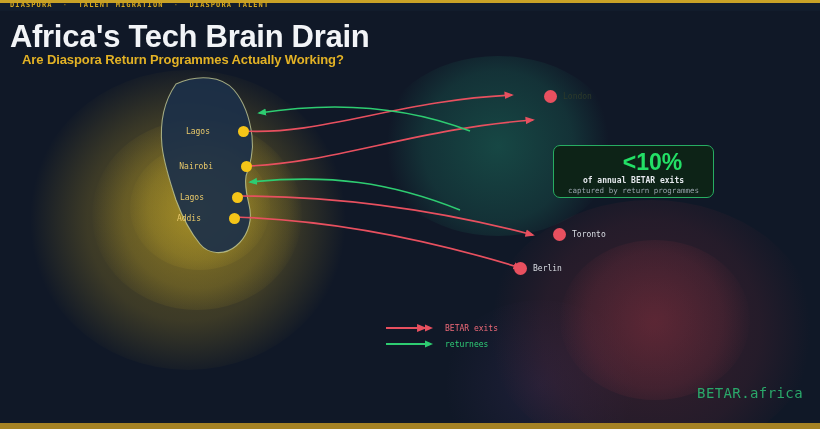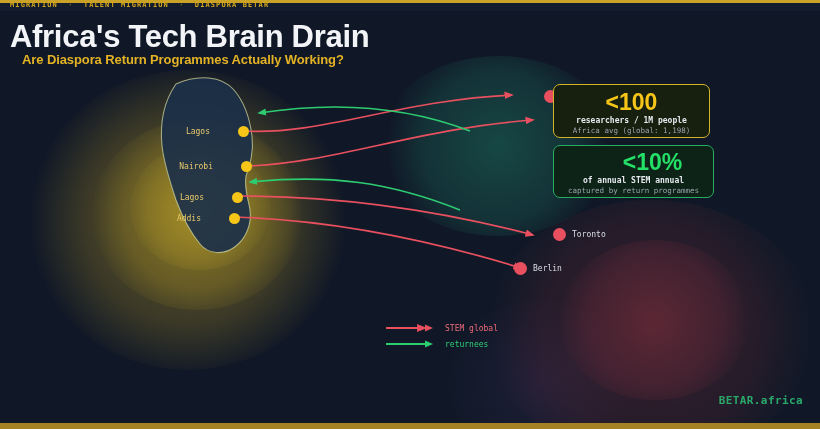--- a/index.html
+++ b/index.html
@@ -221,26 +221,25 @@
   .legend-label {
     font-size: 8px;
     margin-left: 10px;
   }
   .legend-row.exits .legend-label { color: #ef6a78; }
   .legend-row.returnees .legend-label { color: #2fcf77; }
 
   
   #watermark {
     position: absolute;
-    right: 17px; bottom: 22px;
-    font-size: 11px;
+    right: 17px; bottom: 28px;
+    font-size: 14px;
     color: #2aa86a;
     letter-spacing: 0.4px;
     z-index: 30;
-    font-weight: bold;
   }
 </style>
 </head>
 <body>
 
 <div id="stage">
 
   <div class="glow" id="glow-amber-outer"></div>
   <div class="glow" id="glow-amber-mid"></div>
   <div class="glow" id="glow-amber-inner"></div>
@@ -273,25 +272,25 @@
     <path d="M 247 166 C 330 164, 420 128, 533 120" fill="none" stroke="#e8505f" stroke-width="1.7" marker-end="url(#arrow-red)"></path>
     <path d="M 238 196 C 330 196, 430 208, 533 235" fill="none" stroke="#e8505f" stroke-width="1.7" marker-end="url(#arrow-red)"></path>
     <path d="M 235 217 C 330 220, 430 240, 521 268" fill="none" stroke="#e8505f" stroke-width="1.7" marker-end="url(#arrow-red)"></path>
 
     <path d="M 470 131 C 400 104, 330 102, 259 113" fill="none" stroke="#2ecc71" stroke-width="1.6" marker-end="url(#arrow-green)"></path>
     <path d="M 460 210 C 390 182, 330 174, 250 182" fill="none" stroke="#2ecc71" stroke-width="1.6" marker-end="url(#arrow-green)"></path>
   </svg>
 
   <div id="topbar"></div>
   <div id="breadcrumb">
-    <span>MIGRATION</span>
+    <span>DIASPORA</span>
     <span class="sep">·</span>
     <span>TALENT MIGRATION</span>
     <span class="sep">·</span>
-    <span>DIASPORA BETAR</span>
+    <span>DIASPORA TALENT</span>
   </div>
 
   <div id="title">Africa's Tech Brain Drain</div>
   <div id="subtitle">Are Diaspora Return Programmes Actually Working?</div>
 
   <div class="city origin" style="left:238px; top:126px;">
     <span class="name">Lagos</span>
     <span class="dot"></span>
   </div>
   <div class="city origin" style="left:241px; top:161px;">
@@ -313,39 +312,34 @@
   </div>
   <div class="city dest" style="left:553px; top:228px;">
     <span class="dot"></span>
     <span class="name">Toronto</span>
   </div>
   <div class="city dest" style="left:514px; top:262px;">
     <span class="dot"></span>
     <span class="name">Berlin</span>
   </div>
 
-  <div class="stat-card" id="stat-card-researchers">
-    <div class="stat-value">&lt;100</div>
-    <div class="stat-line1">researchers / 1M people</div>
-    <div class="stat-line2">Africa avg  (global: 1,198)</div>
-  </div>
 
   <div class="stat-card" id="stat-card-capture">
     <div class="stat-value">&lt;10%</div>
-    <div class="stat-line1">of annual STEM annual</div>
+    <div class="stat-line1">of annual BETAR exits</div>
     <div class="stat-line2">captured by return programmes</div>
   </div>
 
   <div id="legend">
     <div class="legend-row exits">
       <svg width="50" height="12">
         <line x1="1" y1="6" x2="40" y2="6" stroke="#e8505f" stroke-width="1.8" marker-end="url(#arrow-red)"></line>
         <path d="M 40 2.5 L 48 6 L 40 9.5 z" fill="#e8505f"></path>
       </svg>
-      <span class="legend-label">STEM global</span>
+      <span class="legend-label">BETAR exits</span>
     </div>
     <div class="legend-row returnees">
       <svg width="50" height="12">
         <line x1="1" y1="6" x2="40" y2="6" stroke="#2ecc71" stroke-width="1.8"></line>
         <path d="M 40 2.5 L 48 6 L 40 9.5 z" fill="#2ecc71"></path>
       </svg>
       <span class="legend-label">returnees</span>
     </div>
   </div>
 

